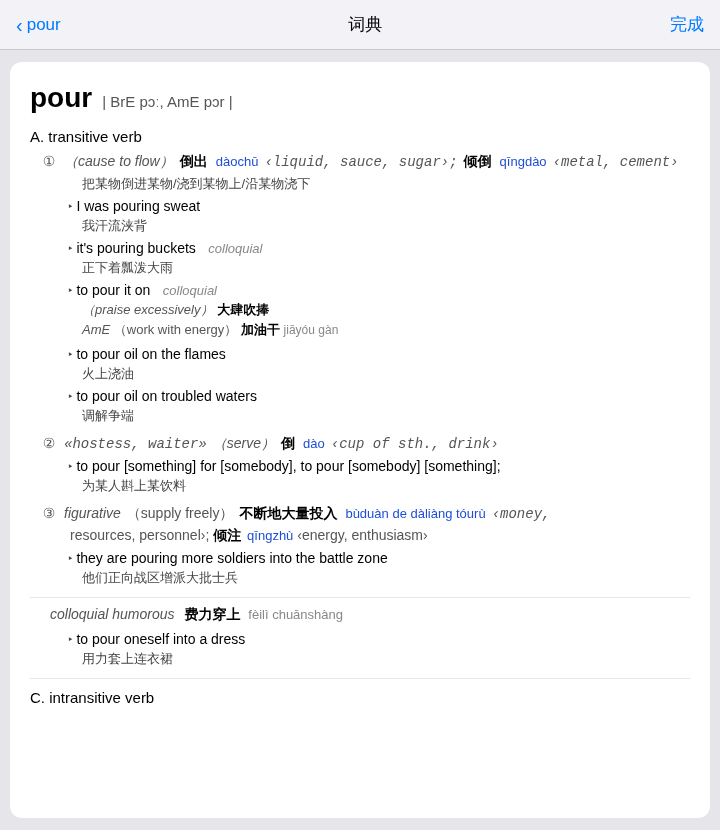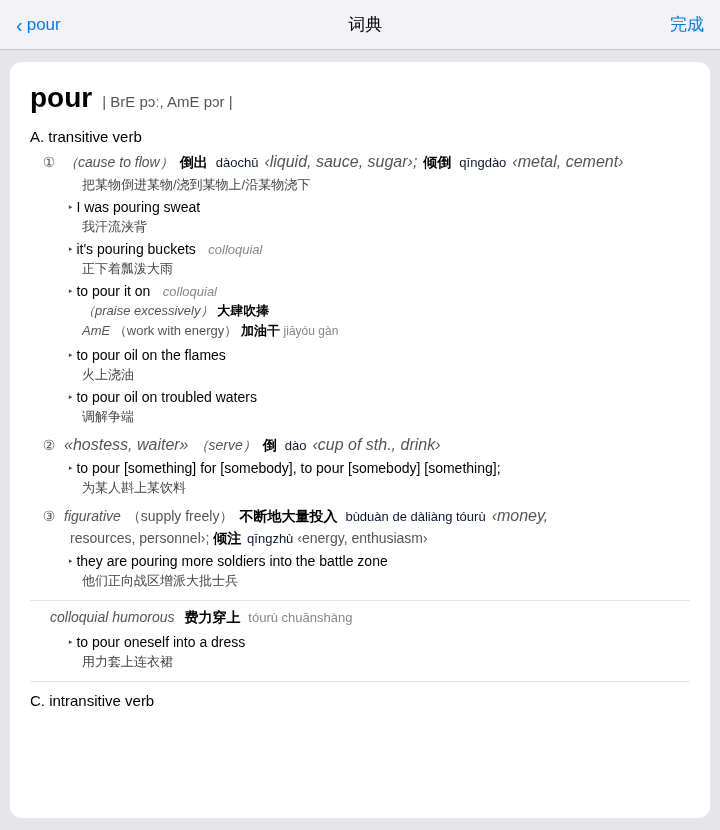--- a/index.html
+++ b/index.html
@@ -105,27 +105,28 @@
     .sense-gloss {
       font-size: 14px;
       color: #555;
     }
     .sense-trans {
       font-size: 14px;
       font-weight: 600;
       color: #000;
     }
     .sense-collocate {
-      font-size: 16px;
+      font-size: 14px;
       color: #555;
       font-style: italic;
+      font-family: Liberation Mono, monospace;
     }
     .sense-pinyin {
       font-size: 13px;
-      color: #0f172a;
+      color: #1d4ed8;
       margin-left: 2px;
     }
 
     
     .example-list {
       margin-left: 28px;
       margin-bottom: 6px;
     }
     .example-item {
       margin-bottom: 2px;
@@ -287,21 +288,21 @@
     </div>
   </div>
 
   <hr class="divider">
 
   <div>
     <div class="sense-block">
       <div style="font-size:14px; margin-left:10px; margin-bottom:6px;">
         <span class="italic" style="color:#555;">colloquial humorous</span>
         <span class="bold" style="color:#000; margin-left:6px;">费力穿上</span>
-        <span style="color:#888; font-size:13px; margin-left:4px;">tóurù chuānshàng</span>
+        <span style="color:#888; font-size:13px; margin-left:4px;">fèilì chuānshàng</span>
       </div>
       <div class="example-list">
         <div class="example-item">
           <span class="bullet">‣ </span>
           <span class="example-en">to pour oneself into a dress</span>
         </div>
         <div class="example-zh">用力套上连衣裙</div>
       </div>
     </div>
   </div>

